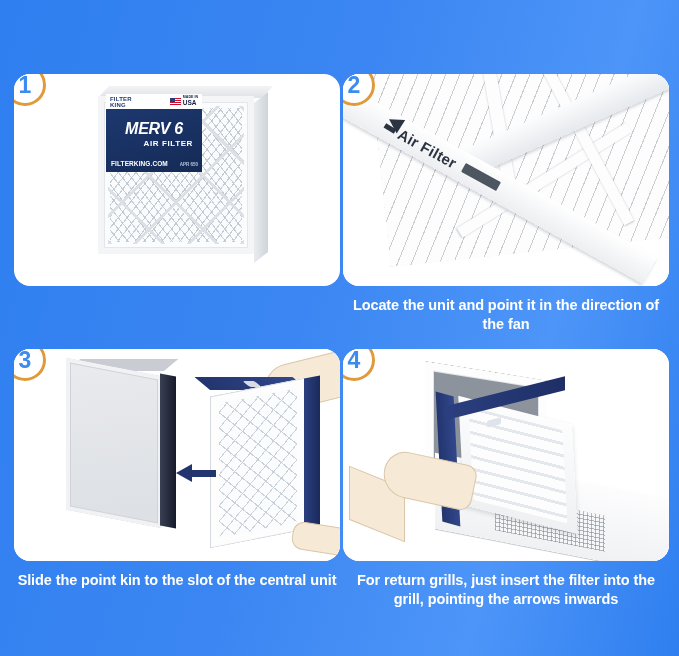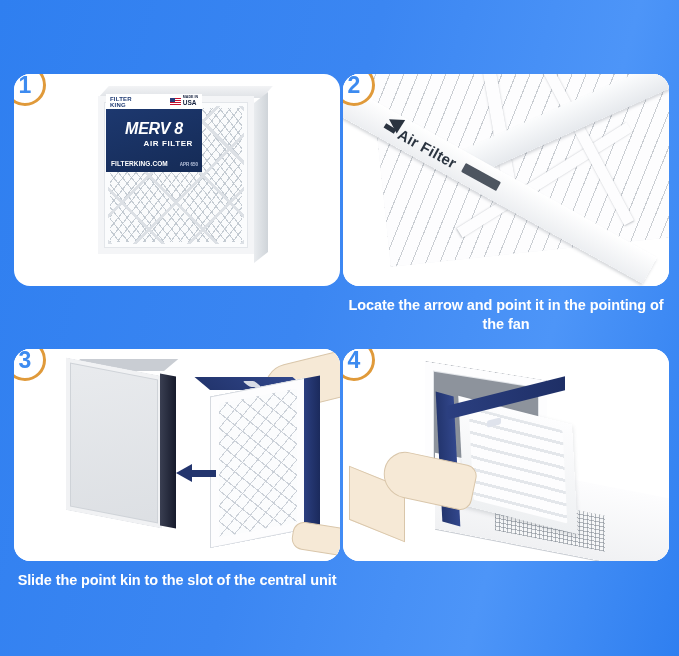--- a/index.html
+++ b/index.html
@@ -510,21 +510,21 @@
                   <span>KING</span>
                 </div>
                 <div class="p1-usa">
                   <div class="p1-flag"></div>
                   <div>
                     <div style="font-size:3.6px;font-weight:bold;line-height:1;color:#15213f;">MADE IN</div>
                     <div class="p1-usa-txt">USA</div>
                   </div>
                 </div>
               </div>
-              <div class="p1-merv">MERV 8</div>
+              <div class="p1-merv">MERV 6</div>
               <div class="p1-sub">AIR FILTER</div>
               <div class="p1-foot">
                 <span class="p1-site">FILTERKING.COM</span>
                 <span class="p1-apr">APR 650</span>
               </div>
             </div>
           </div>
         </div>
         <div class="badge">1</div>
       </div>
@@ -539,21 +539,21 @@
           <div class="p2-brace b3"></div>
           <div class="p2-rail-right"></div>
           <div class="p2-rail-top"></div>
           <div class="p2-edge-dark"></div>
           <div class="p2-arrow"></div>
           <div class="p2-arrow-tail"></div>
           <div class="p2-text">Air Filter</div>
         </div>
         <div class="badge">2</div>
       </div>
-      <div class="caption">Locate the arrow and point it in the pointing of the fan</div>
+      <div class="caption">Locate the unit and point it in the direction of the fan</div>
     </div>
 
     <div class="step col-left row-bottom">
       <div class="card">
         <div class="art p3">
           <div class="p3-unit-top"></div>
           <div class="p3-unit-face"></div>
           <div class="p3-unit-side"></div>
           <div class="p3-hand-top"></div>
           <div class="p3-filter-top"></div>
@@ -583,16 +583,17 @@
             <div class="p4-louvers"></div>
           </div>
           <div class="p4-blue-edge"></div>
           <div class="p4-blue-top"></div>
           <div class="p4-blue-mark"></div>
           <div class="p4-arm"></div>
           <div class="p4-hand"></div>
         </div>
         <div class="badge">4</div>
       </div>
+      <div class="caption">For return grills, just insert the filter into the grill, pointing the arrows inwards</div>
     </div>
 
   </div>
 </div>
 
 </body></html>

